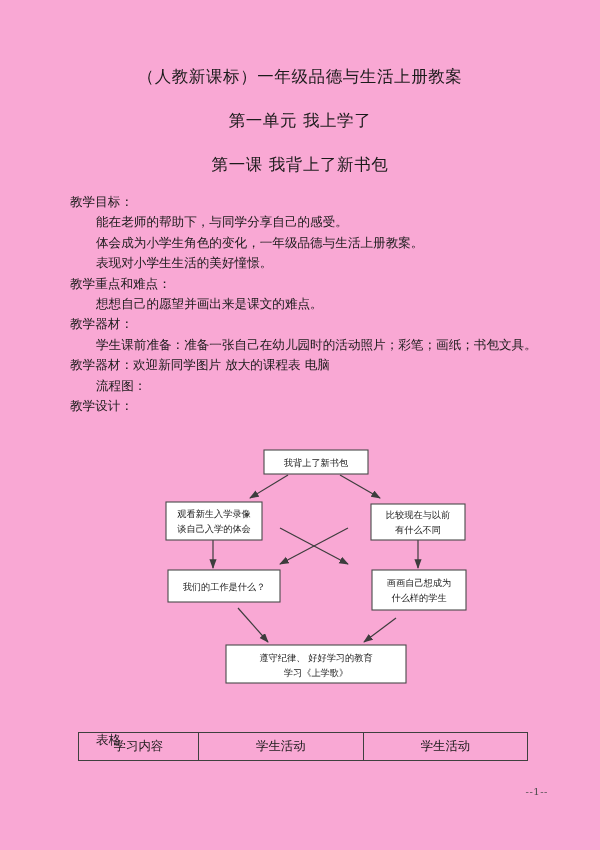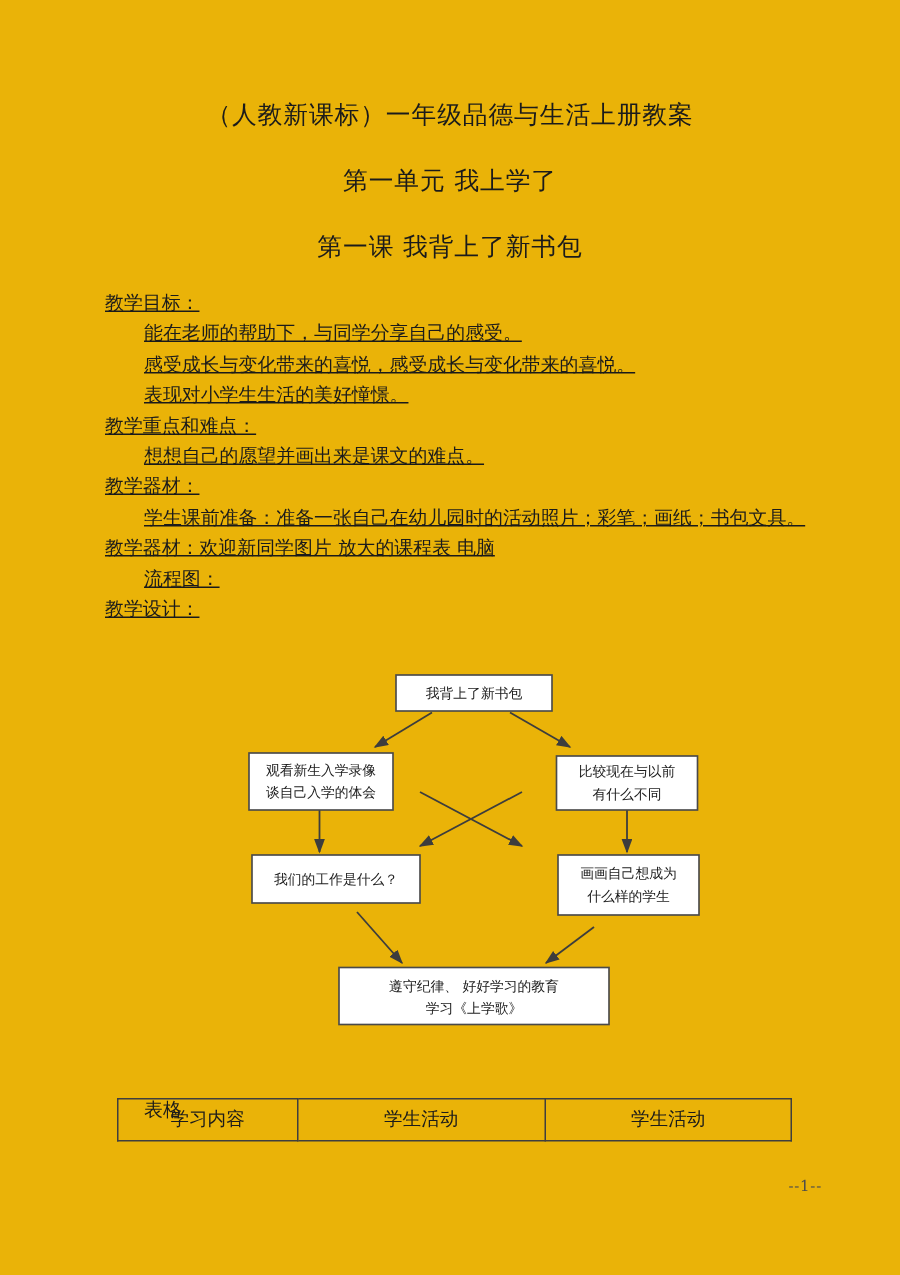--- a/index.html
+++ b/index.html
@@ -12,21 +12,21 @@
     height: 850px;
     font-family: "DejaVu Serif", "Liberation Serif", serif;
     color: #1a1a1a;
     position: relative;
     overflow: hidden;
   }
   .page {
     position: relative;
     width: 600px;
     height: 850px;
-    background: #eab308;
+    background: #f9a8d4;
   }
 
   
   .title-block {
     position: absolute;
     left: 0;
     top: 66px;
     width: 600px;
     text-align: center;
   }
@@ -39,21 +39,20 @@
   .title-line.t1 { margin-bottom: 22px; }
   .title-line.t2 { margin-bottom: 22px; }
   .title-line.t3 { margin-bottom: 17px; }
 
   
   .body-block {
     position: absolute;
     left: 70px;
     top: 192px;
     width: 470px;
-    text-decoration: underline;
   }
   .line {
     font-size: 12.6px;
     line-height: 20.4px;
     white-space: nowrap;
     color: #1b1b1b;
   }
   .line.heading { text-indent: 0; }
   .line.indent  { padding-left: 26px; }
 
@@ -132,21 +131,21 @@
   <div class="title-block">
     <div class="title-line t1">（人教新课标）一年级品德与生活上册教案</div>
     <div class="title-line t2">第一单元 我上学了</div>
     <div class="title-line t3">第一课 我背上了新书包</div>
   </div>
 
   <div class="body-block">
 
     <div class="line heading">教学目标：</div>
     <div class="line indent">能在老师的帮助下，与同学分享自己的感受。</div>
-    <div class="line indent">感受成长与变化带来的喜悦，感受成长与变化带来的喜悦。</div>
+    <div class="line indent">体会成为小学生角色的变化，一年级品德与生活上册教案。</div>
     <div class="line indent">表现对小学生生活的美好憧憬。</div>
 
     <div class="line heading">教学重点和难点：</div>
     <div class="line indent">想想自己的愿望并画出来是课文的难点。</div>
 
     <div class="line heading">教学器材：</div>
     <div class="line indent">学生课前准备：准备一张自己在幼儿园时的活动照片；彩笔；画纸；书包文具。</div>
 
     <div class="line heading">教学器材：欢迎新同学图片  放大的课程表 电脑</div>
 

